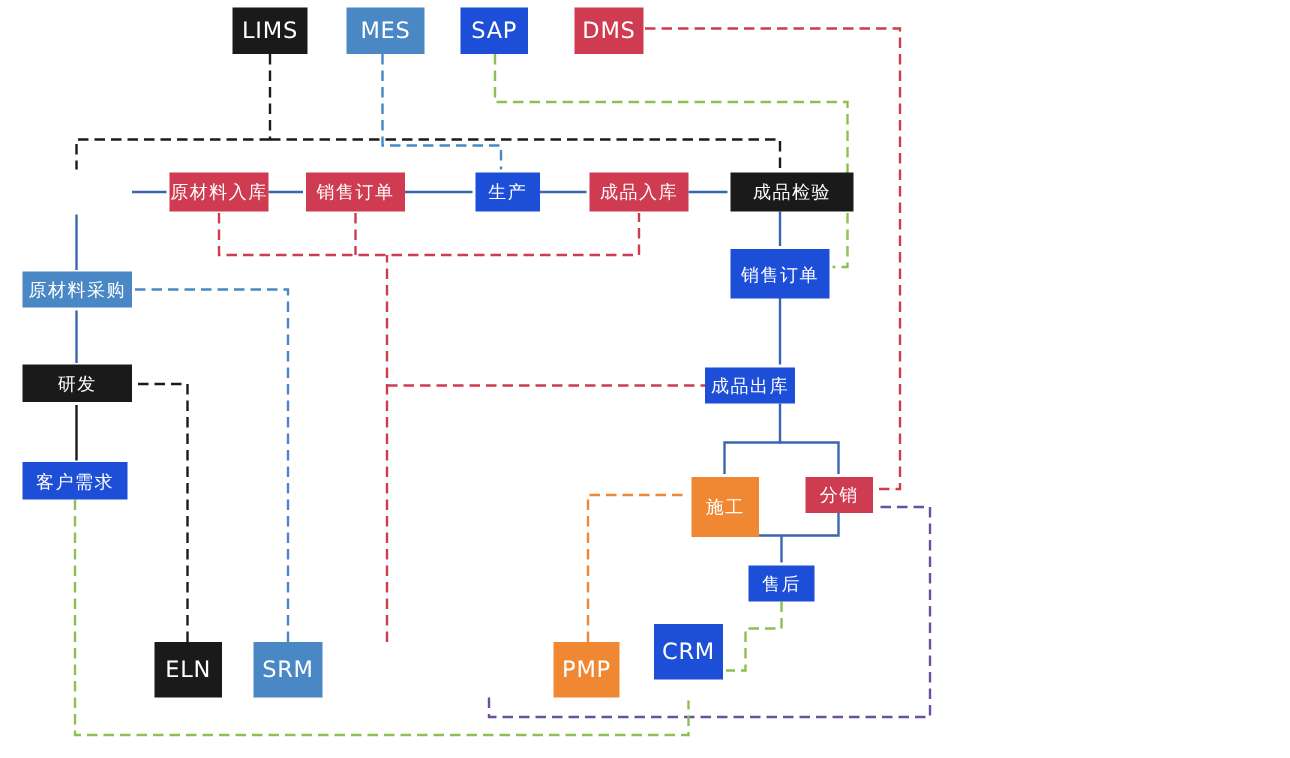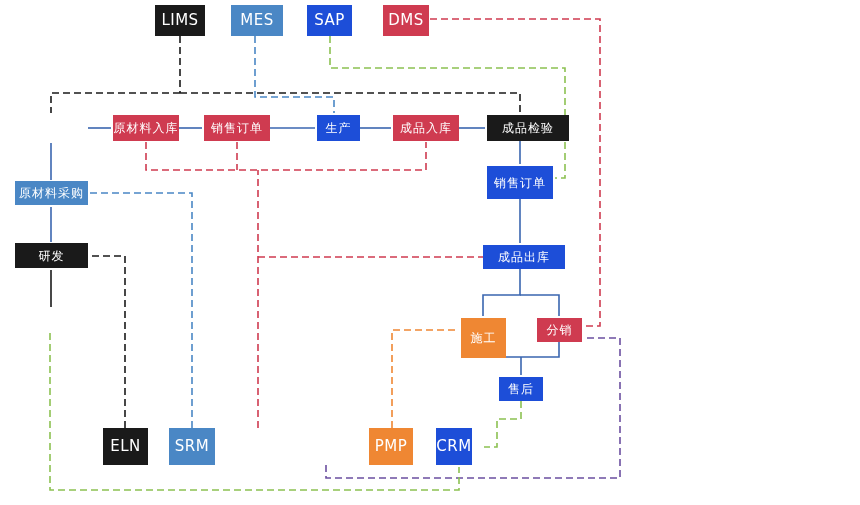--- a/index.html
+++ b/index.html
@@ -97,26 +97,27 @@
   <div class="node sys green" style="left:307px;top:5px;width:45px;height:31px">SAP</div>
   <div class="node sys red" style="left:383px;top:5px;width:46px;height:31px">DMS</div>
 
   <div class="node red" style="left:113px;top:115px;width:66px;height:26px">原材料入库</div>
   <div class="node red" style="left:204px;top:115px;width:66px;height:26px">销售订单</div>
   <div class="node green" style="left:317px;top:115px;width:43px;height:26px">生产</div>
   <div class="node red" style="left:393px;top:115px;width:66px;height:26px">成品入库</div>
   <div class="node black" style="left:487px;top:115px;width:82px;height:26px">成品检验</div>
 
   <div class="node green" style="left:487px;top:166px;width:66px;height:33px">销售订单</div>
-  <div class="node green" style="left:483px;top:245px;width:82px;height:24px">成品出库</div>
+  <div class="node green" style="left:470px;top:245px;width:60px;height:24px">成品出库</div>
   <div class="node orange" style="left:461px;top:318px;width:45px;height:40px">施工</div>
   <div class="node red" style="left:537px;top:318px;width:45px;height:24px">分销</div>
   <div class="node green" style="left:499px;top:377px;width:44px;height:24px">售后</div>
 
   <div class="node blue" style="left:15px;top:181px;width:73px;height:24px">原材料采购</div>
   <div class="node black" style="left:15px;top:243px;width:73px;height:25px">研发</div>
+  <div class="node green" style="left:15px;top:308px;width:70px;height:25px">客户需求</div>
 
   <div class="node sys black" style="left:103px;top:428px;width:45px;height:37px">ELN</div>
   <div class="node sys blue" style="left:169px;top:428px;width:46px;height:37px">SRM</div>
   <div class="node sys orange" style="left:369px;top:428px;width:44px;height:37px">PMP</div>
-  <div class="node sys green" style="left:436px;top:428px;width:36px;height:37px">CRM</div>
+  <div class="node sys green" style="left:436px;top:416px;width:46px;height:37px">CRM</div>
 
 </div>
 
 </body></html>

